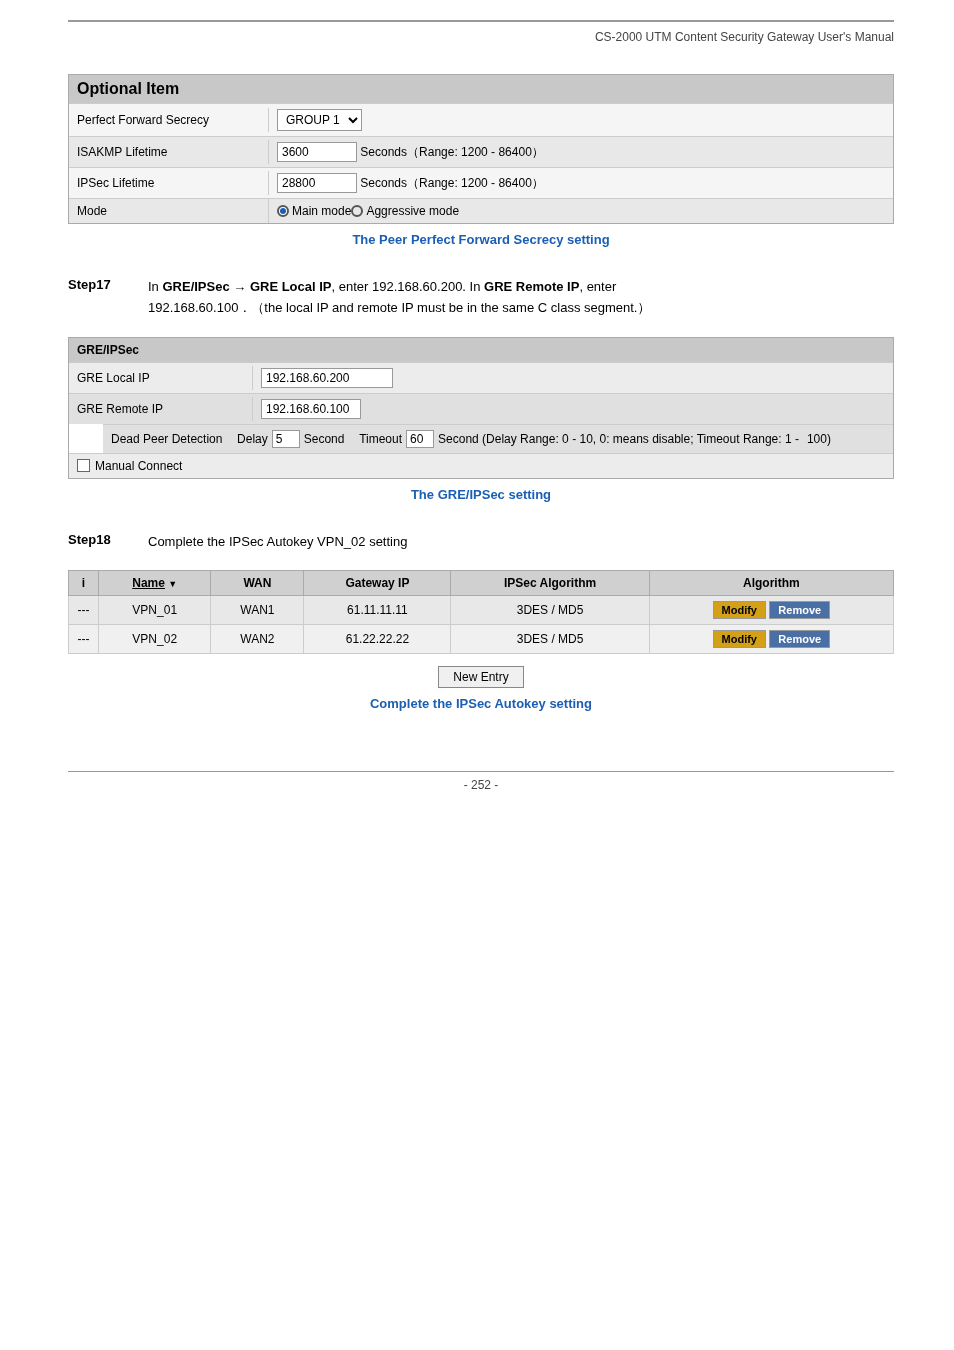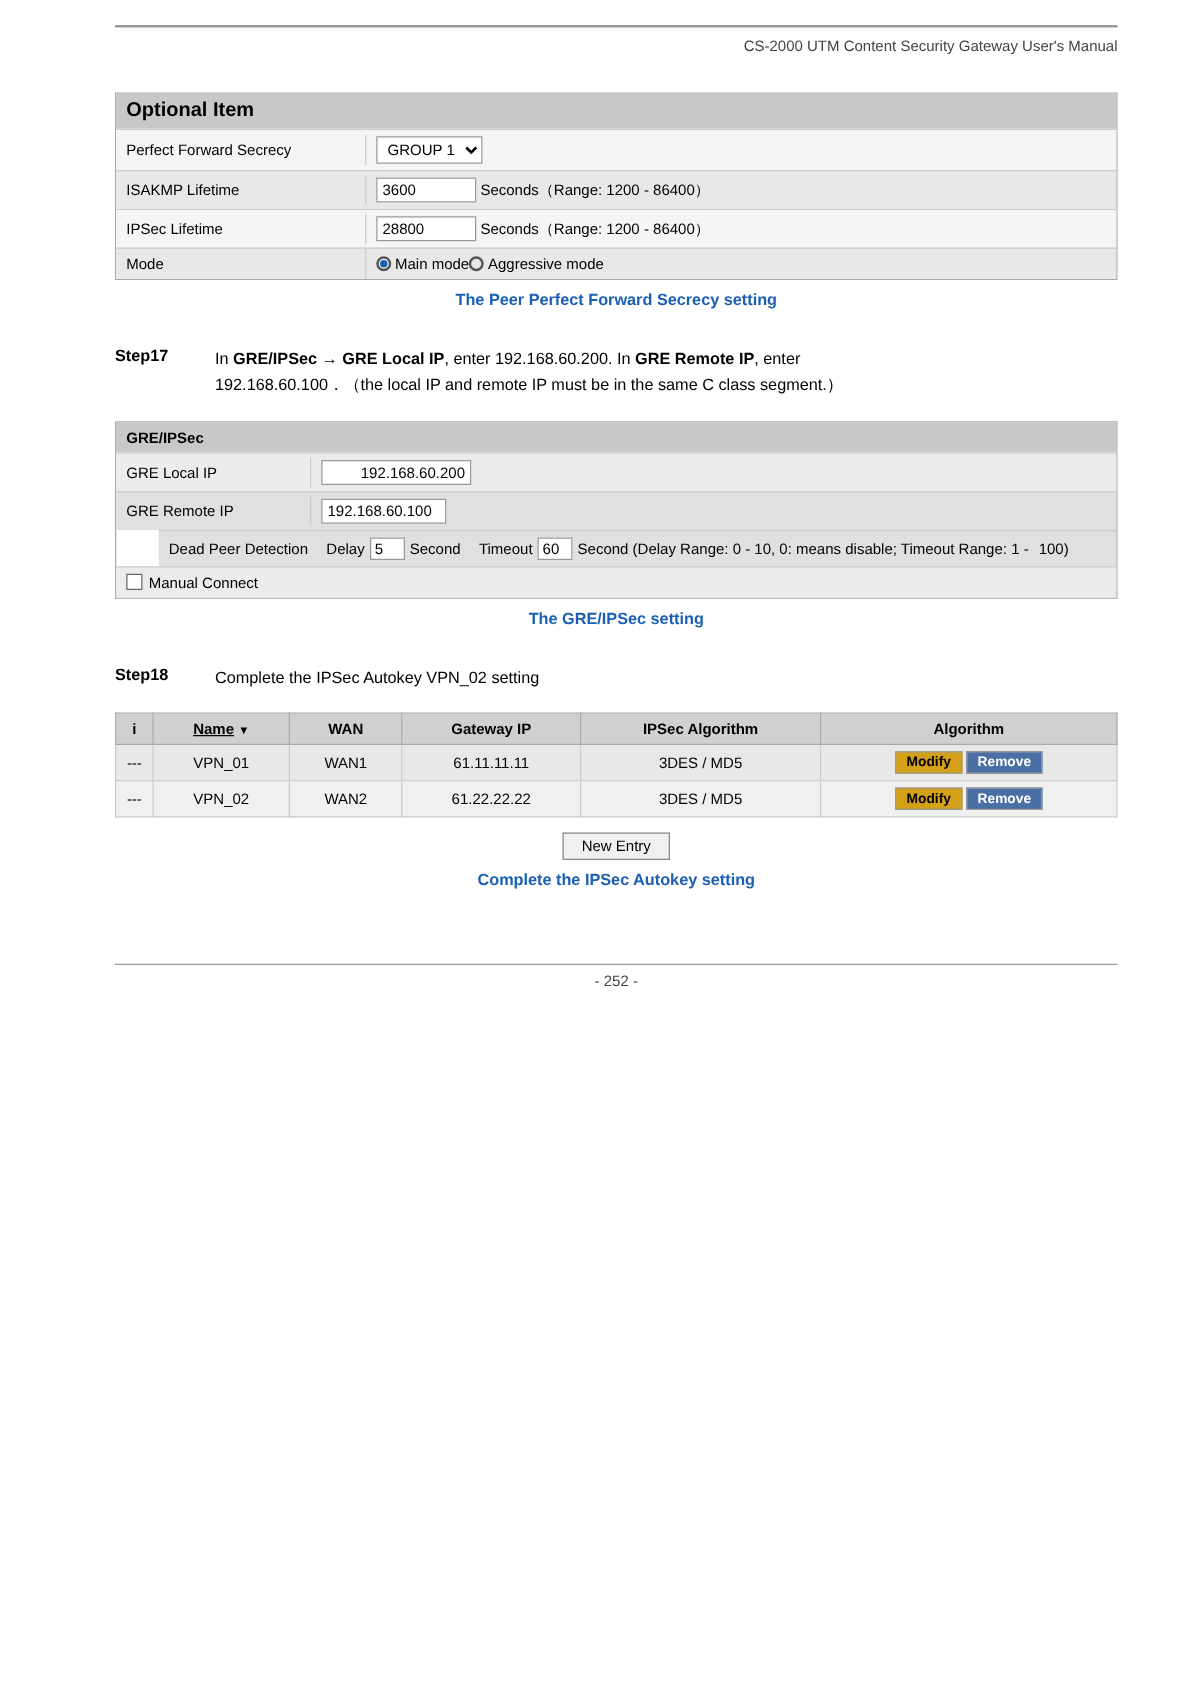--- a/index.html
+++ b/index.html
@@ -8,21 +8,21 @@
       font-size: 13px;
       background: #fff;
       color: #000;
       width: 954px;
       min-height: 1350px;
       padding: 0;
     }
     .page-wrapper {
       width: 954px;
       min-height: 1350px;
-      padding: 20px 60px 40px 92px;
+      padding: 20px 60px 40px 68px;
       position: relative;
     }
     .header-line {
       border-top: 2px solid #999;
       padding-top: 8px;
       text-align: right;
       font-size: 12px;
       color: #444;
       margin-bottom: 30px;
     }
@@ -144,21 +144,21 @@
     }
     .gre-row {
       display: flex;
       border-top: 1px solid #ccc;
       align-items: center;
       min-height: 28px;
     }
     .gre-row:nth-child(even) { background: #ececec; }
     .gre-row:nth-child(odd) { background: #e0e0e0; }
     .gre-label {
-      width: 156px;
+      width: 184px;
       padding: 5px 8px;
       font-size: 12px;
       border-right: 1px solid #ccc;
     }
     .gre-value {
       flex: 1;
       padding: 5px 8px;
       font-size: 12px;
     }
     .dpd-row {
@@ -343,21 +343,21 @@
         <span>192.168.60.100．（the local IP and remote IP must be in the same C class segment.）</span>
       </span>
     </div>
 
     <div class="gre-table">
       <div class="gre-header">GRE/IPSec</div>
 
       <div class="gre-row">
         <div class="gre-label">GRE Local IP</div>
         <div class="gre-value">
-          <input type="text" class="input-field" style="width: 120px; text-align: right;" value="192.168.60.200">
+          <input type="text" class="input-field" style="width: 132px;" value="192.168.60.200">
         </div>
       </div>
 
       <div class="gre-row">
         <div class="gre-label">GRE Remote IP</div>
         <div class="gre-value">
           <input type="text" class="input-field" style="width: 100px;" value="192.168.60.100">
         </div>
       </div>
 

